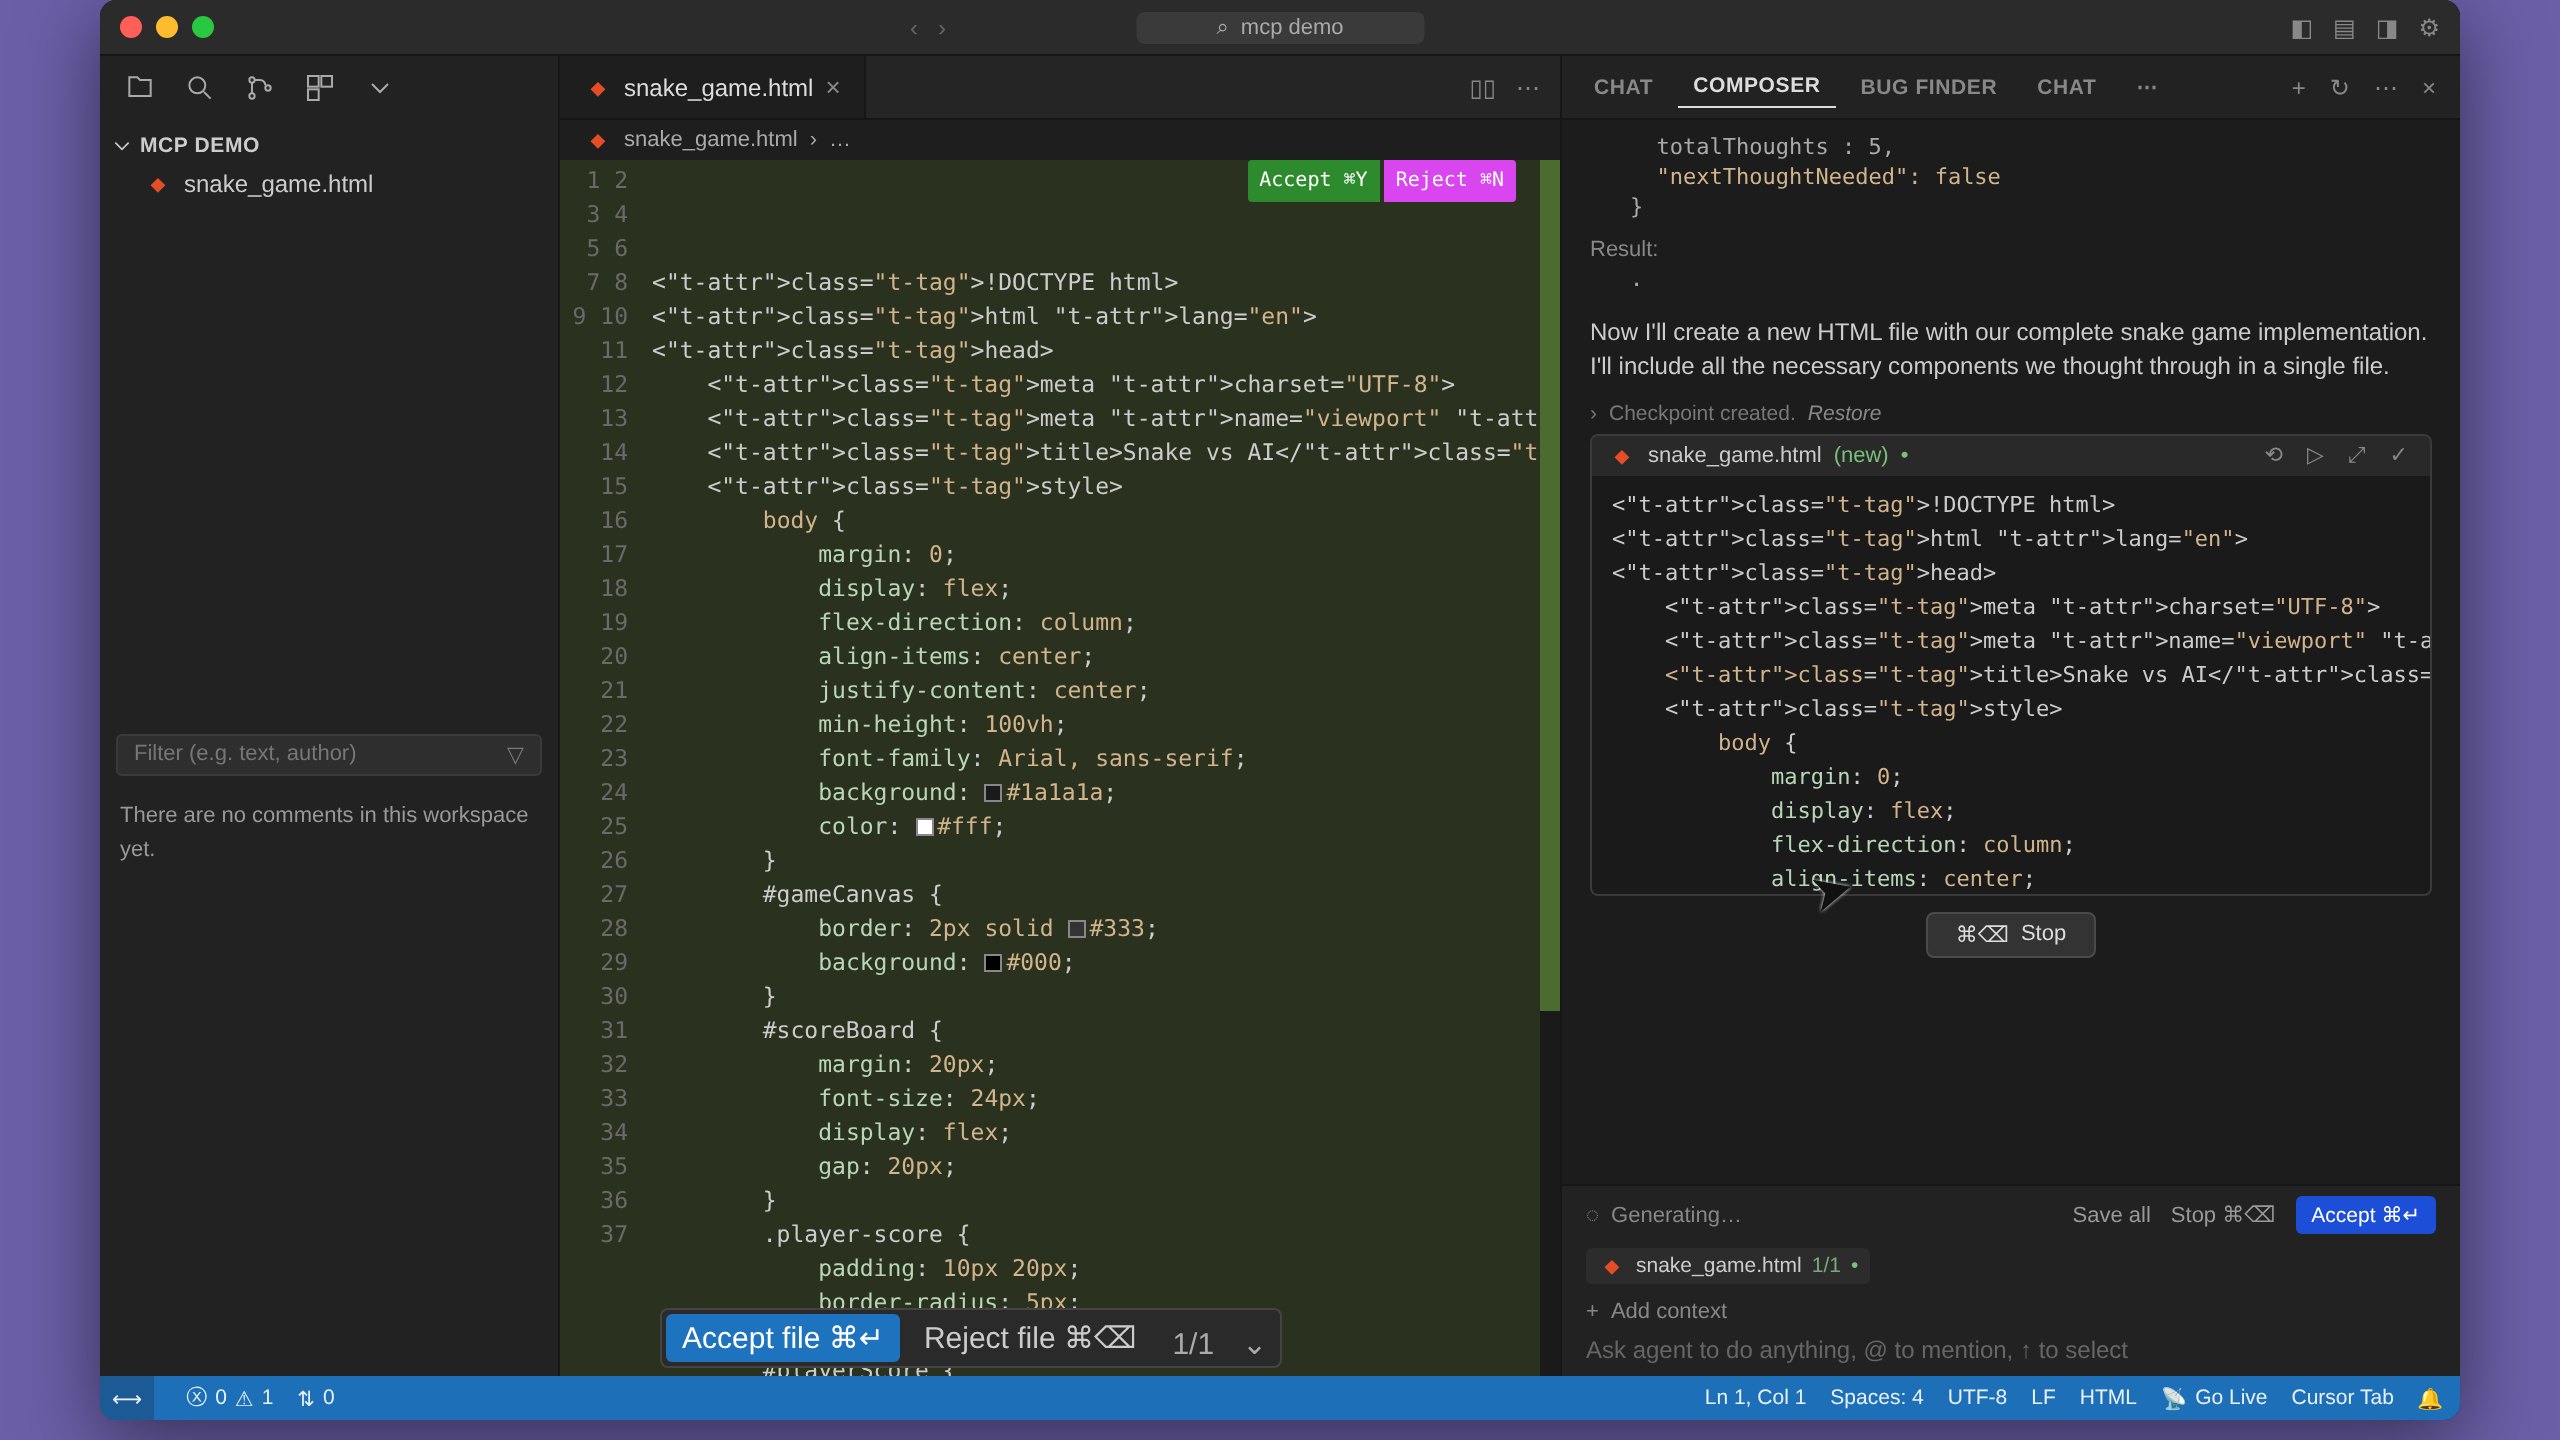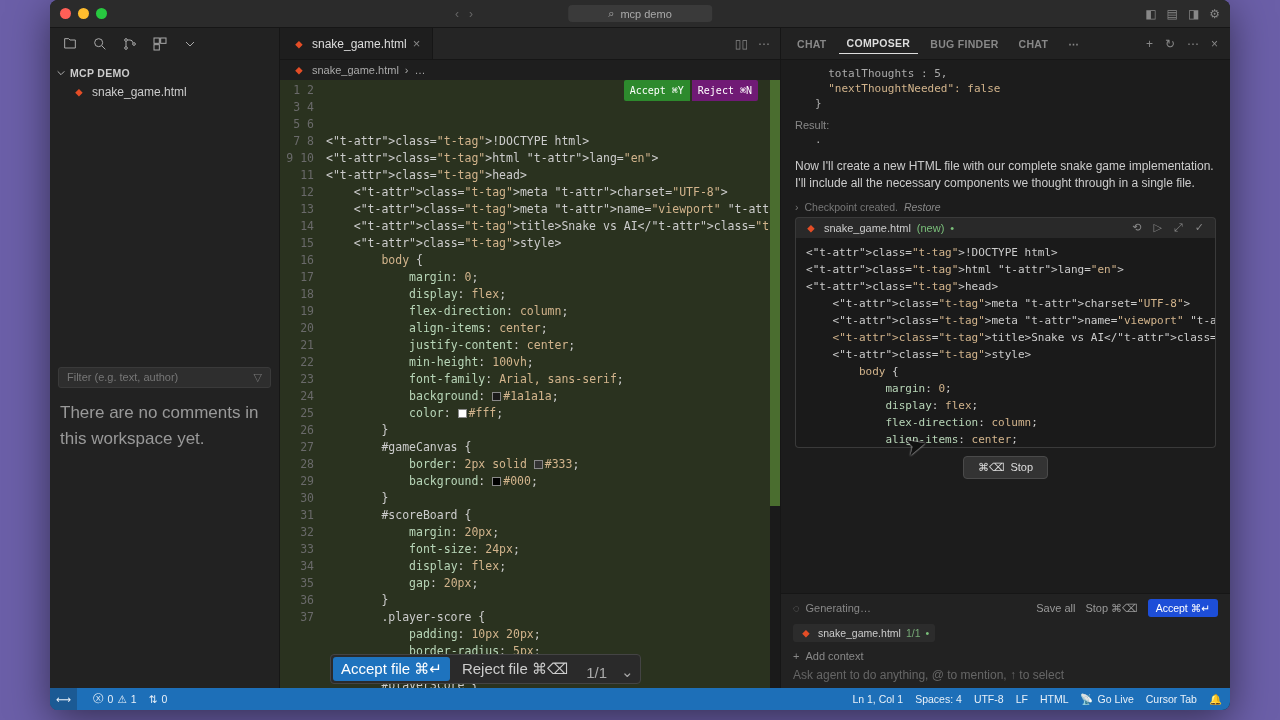--- a/index.html
+++ b/index.html
@@ -97,21 +97,21 @@
     width: 14px; height: 14px;
     display: inline-flex;
     align-items: center;
     justify-content: center;
     color: #e44d26;
     font-size: 9px;
     font-weight: bold;
   }
   .comments-body {
     padding: 8px 10px;
-    font-size: 17px;
+    font-size: 11px;
     color: #999;
     line-height: 1.5;
     flex: 1;
   }
   .comments-filter {
     margin: 4px 8px;
     background: #2e2e2e;
     border: 1px solid #3a3a3a;
     border-radius: 3px;
     padding: 3px 8px;
@@ -195,21 +195,21 @@
   .swatch { display:inline-block;width:9px;height:9px;border:1px solid #888;vertical-align: -1px;margin-right:2px;}
   .diff-actions-floating {
     position: absolute;
     top: 0;
     right: 12px;
     display: flex;
     gap: 2px;
     font-size: 10px;
   }
   .diff-accept { background: #2d8a2d; color: #fff; padding: 2px 6px; border-radius: 2px 0 0 2px; }
-  .diff-reject { background: #701a75; color: #fff; padding: 2px 6px; border-radius: 0 2px 2px 0;}
+  .diff-reject { background: #d946ef; color: #fff; padding: 2px 6px; border-radius: 0 2px 2px 0;}
   .min-scroll-green { width: 10px; background: linear-gradient(#4a6d2f 0 70%, #1a1a1a 70%); }
   .inline-toolbar {
     position: absolute;
     bottom: 4px;
     left: 50px;
     display: flex;
     gap: 4px;
     align-items: flex-end;
     background: #2a2a2a;
     border: 1px solid #444;

